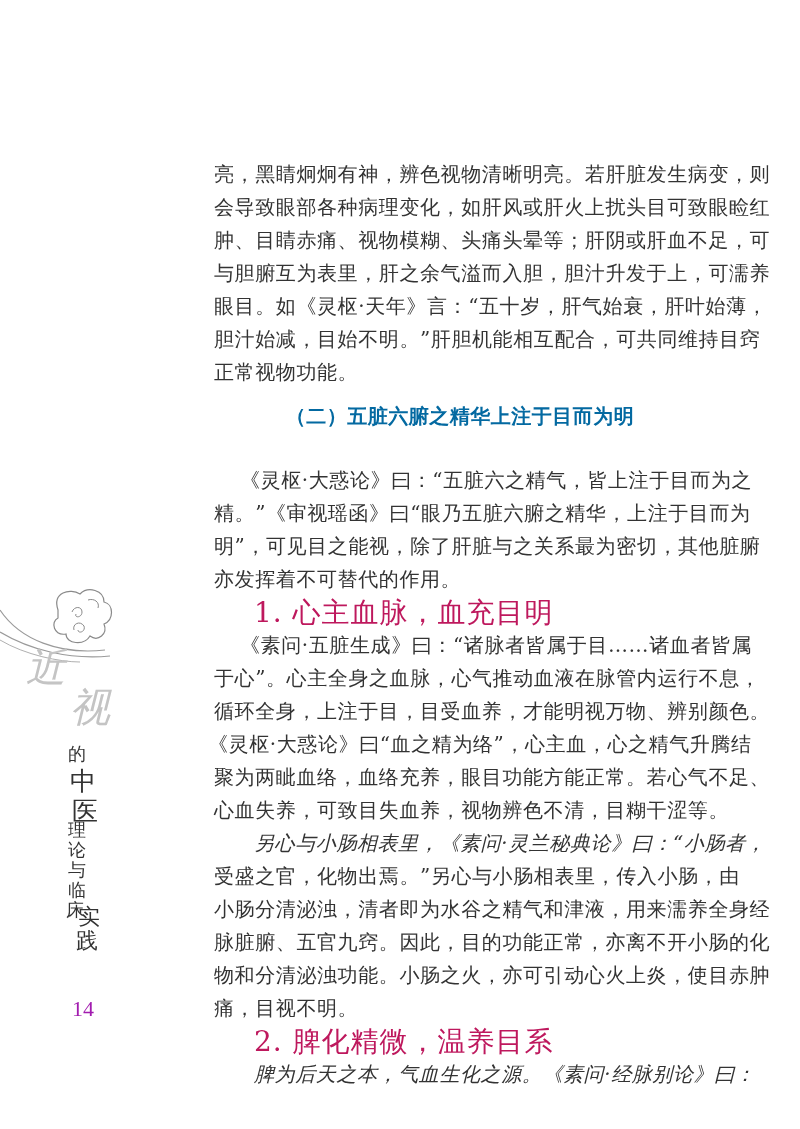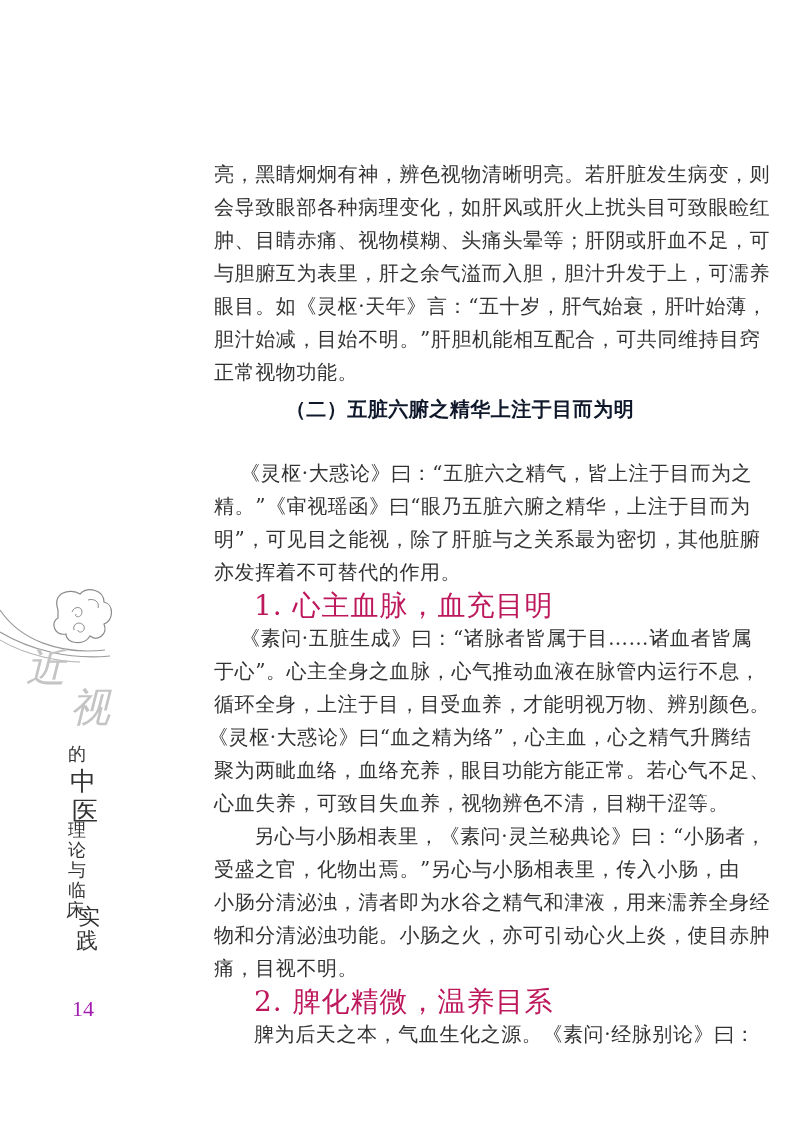--- a/index.html
+++ b/index.html
@@ -34,36 +34,37 @@
       letter-spacing: 0.6px;
       text-align: justify;
       text-align-last: justify;
       color: #333;
     }
     .line.last {
       text-align-last: left;
     }
     .line.indent {
       padding-left: 40px;
+      font-style: italic;
     }
     .line.indent-small {
       padding-left: 26px;
     }
     .line.outdent {
       margin-left: -6px;
     }
     .heading-center {
       height: 40px;
       line-height: 40px;
       text-align: center;
       font-size: 20px;
       font-weight: bold;
-      color: #0f172a;
+      color: #0369a1;
       letter-spacing: 0.5px;
-      margin-top: 0;
+      margin-top: 7px;
       margin-bottom: 28px;
     }
     .subheading {
       height: 33px;
       line-height: 33px;
       font-size: 28px;
       font-weight: normal;
       color: #be185d;
       padding-left: 40px;
       white-space: nowrap;
@@ -163,20 +164,21 @@
       <div class="line">循环全身，上注于目，目受血养，才能明视万物、辨别颜色。</div>
       <div class="line outdent">《灵枢·大惑论》曰“血之精为络”，心主血，心之精气升腾结</div>
       <div class="line">聚为两眦血络，血络充养，眼目功能方能正常。若心气不足、</div>
       <div class="line last">心血失养，可致目失血养，视物辨色不清，目糊干涩等。</div>
     </div>
 
     <div>
       <div class="line indent">另心与小肠相表里，《素问·灵兰秘典论》曰：“小肠者，</div>
       <div class="line">受盛之官，化物出焉。”另心与小肠相表里，传入小肠，由</div>
       <div class="line">小肠分清泌浊，清者即为水谷之精气和津液，用来濡养全身经</div>
+      <div class="line">脉脏腑、五官九窍。因此，目的功能正常，亦离不开小肠的化</div>
       <div class="line">物和分清泌浊功能。小肠之火，亦可引动心火上炎，使目赤肿</div>
       <div class="line last">痛，目视不明。</div>
     </div>
 
     <div class="subheading">2. 脾化精微，温养目系</div>
 
     <div>
       <div class="line indent">脾为后天之本，气血生化之源。《素问·经脉别论》曰：</div>
     </div>
 

